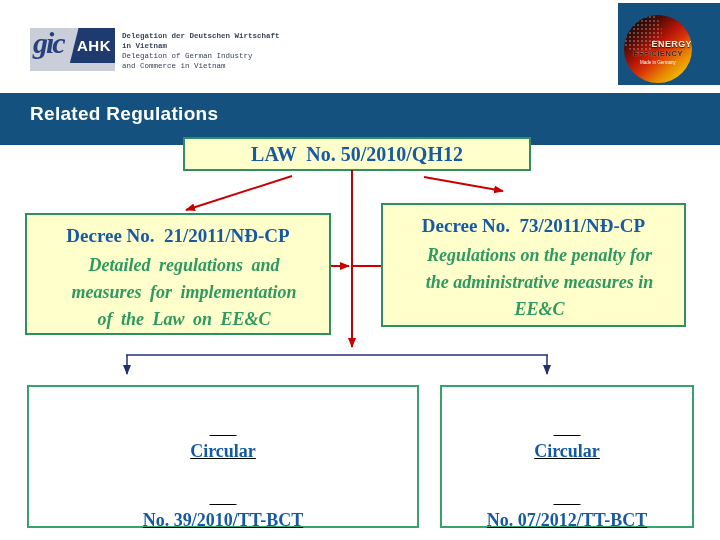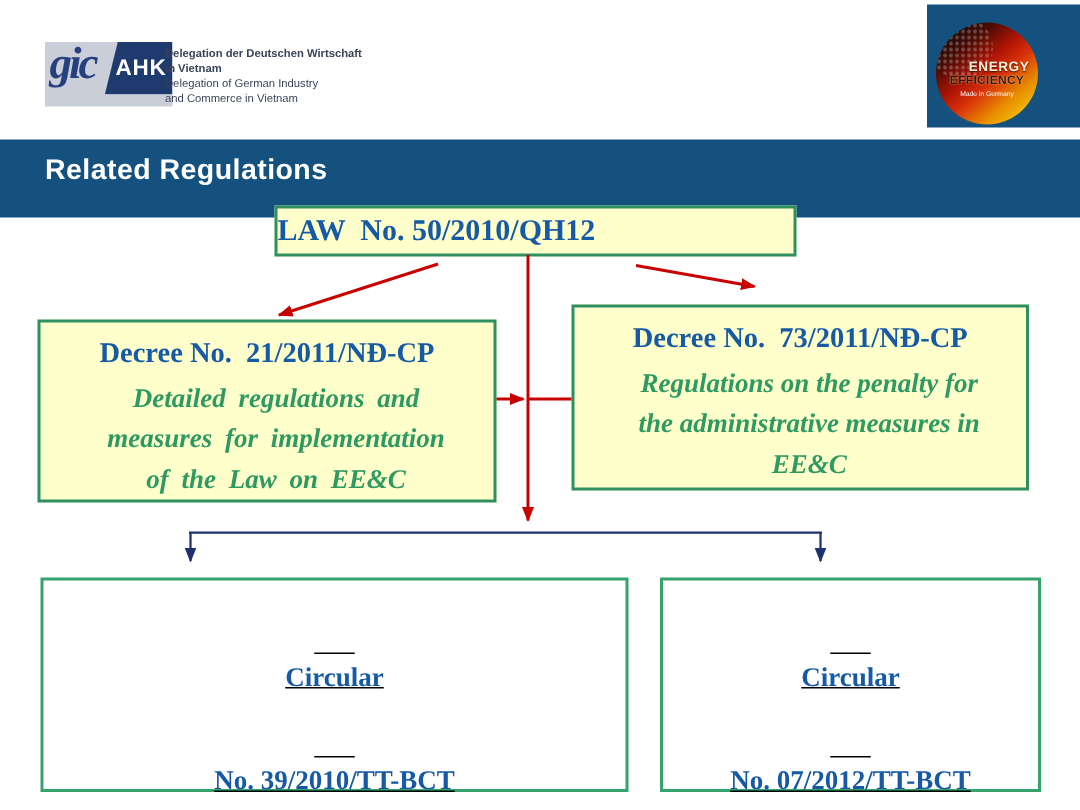--- a/index.html
+++ b/index.html
@@ -21,46 +21,46 @@
     overflow:hidden;font-family:"Liberation Serif",serif;
   }
   
   .gic-logo{position:absolute;left:30px;top:28px;width:85px;height:43px;background:#C9CED8;}
   .gic-part{position:absolute;left:0;top:0;width:58px;height:43px;display:flex;}
   .gic-part span{font-family:"Liberation Serif",serif;font-style:italic;font-weight:bold;
     font-size:30px;color:#27407E;line-height:1;margin-left:3px;letter-spacing:-2px;}
   .ahk-part{position:absolute;right:0;top:0;width:48px;height:35px;background:var(--ahk-navy);
     clip-path:polygon(24% 0,100% 0,100% 100%,6% 100%);display:flex;align-items:center;justify-content:center;}
   .ahk-part span{font-family:"Liberation Sans",sans-serif;font-weight:bold;font-size:15px;color:#fff;letter-spacing:.5px;padding-left:6px;}
-  .org-text{position:absolute;left:110px;top:31px;font-family:Liberation Sans, sans-serif;
+  .org-text{position:absolute;left:122px;top:31px;font-family:Liberation Mono, monospace;
     font-size:7.5px;line-height:10px;color:var(--org-text);}
   .org-text .b{font-weight:bold;}
   .tr-navy{position:absolute;left:618px;top:3px;width:102px;height:82px;background:var(--navy-band);}
   .energy-circle{position:absolute;left:624px;top:15px;width:68px;height:68px;border-radius:50%;
     background:linear-gradient(140deg,#0a0a0a 6%,#4a0c05 26%,#b01405 44%,#d8320a 57%,#e88a00 74%,#f2bd08 88%,#f8d838 100%);
     overflow:hidden;}
   .energy-dots{position:absolute;left:-4px;top:-4px;width:42px;height:42px;border-radius:50%;
     background-image:radial-gradient(rgba(255,255,255,.45) 1px,transparent 1.5px);
     background-size:4px 4px;opacity:.55;}
-  .e-line1{position:absolute;left:0;right:0;top:24px;text-align:center;
+  .e-line1{position:absolute;left:0;right:0;top:24px;text-align:right;
     font-family:"Liberation Sans",sans-serif;font-weight:bold;font-size:9px;color:#FFF4D8;
     text-shadow:0 1px 1px #3a0a05;letter-spacing:.4px;padding-left:16px;}
   .e-line2{position:absolute;left:0;right:0;top:34px;text-align:center;
     font-family:"Liberation Sans",sans-serif;font-weight:bold;font-size:8px;color:#35140a;
     text-shadow:0 0 1px #ffe9a8;letter-spacing:.2px;}
   .e-line3{position:absolute;left:0;right:0;top:45px;text-align:center;
     font-family:"Liberation Sans",sans-serif;font-size:4.5px;color:#fff;}
   
   .title-band{position:absolute;left:0;top:93px;width:720px;height:52px;background:var(--navy-band);z-index:1;}
   .page-title{position:absolute;left:30px;top:10px;font-family:"Liberation Sans",sans-serif;
     font-weight:bold;font-size:19px;color:#FFFFFF;letter-spacing:.3px;}
   
   .law-box{position:absolute;left:183px;top:137px;width:344px;height:30px;
     background:var(--box-fill-yellow);border:2px solid var(--border-green);z-index:2;
-    display:flex;align-items:center;}
+    display:flex;align-items:center;justify-content:center;}
   .law-box span{font-weight:bold;font-size:20px;color:var(--title-blue);white-space:pre;}
   .decree-box{position:absolute;background:var(--box-fill-yellow);border:2px solid var(--border-green);
     z-index:2;text-align:center;box-sizing:border-box;padding-top:8px;}
   .decree-21{left:25px;top:213px;width:306px;height:122px;}
   .decree-73{left:381px;top:203px;width:305px;height:124px;}
   .decree-title{font-weight:bold;font-size:19px;color:var(--title-blue);line-height:26px;white-space:pre;}
   .decree-body{margin-top:3px;font-weight:bold;font-style:italic;font-size:18px;
     color:var(--body-green);line-height:27px;margin-left:12px;}
   .decree-21 .decree-body{word-spacing:4px;}
   .circular-box{position:absolute;background:#FFFFFF;border:2px solid #35A36B;z-index:2;

